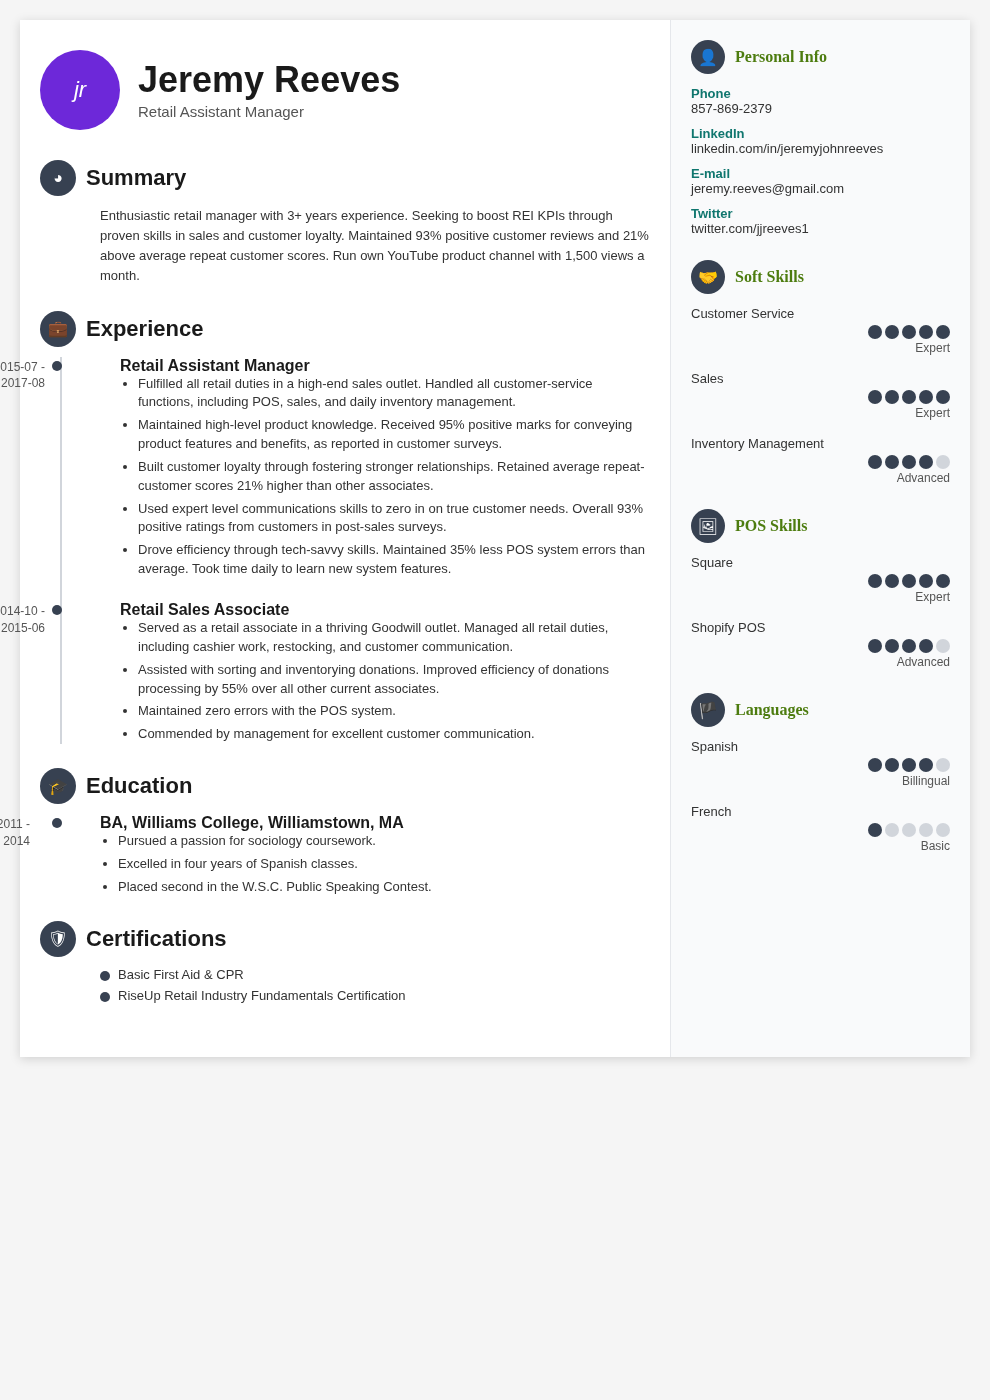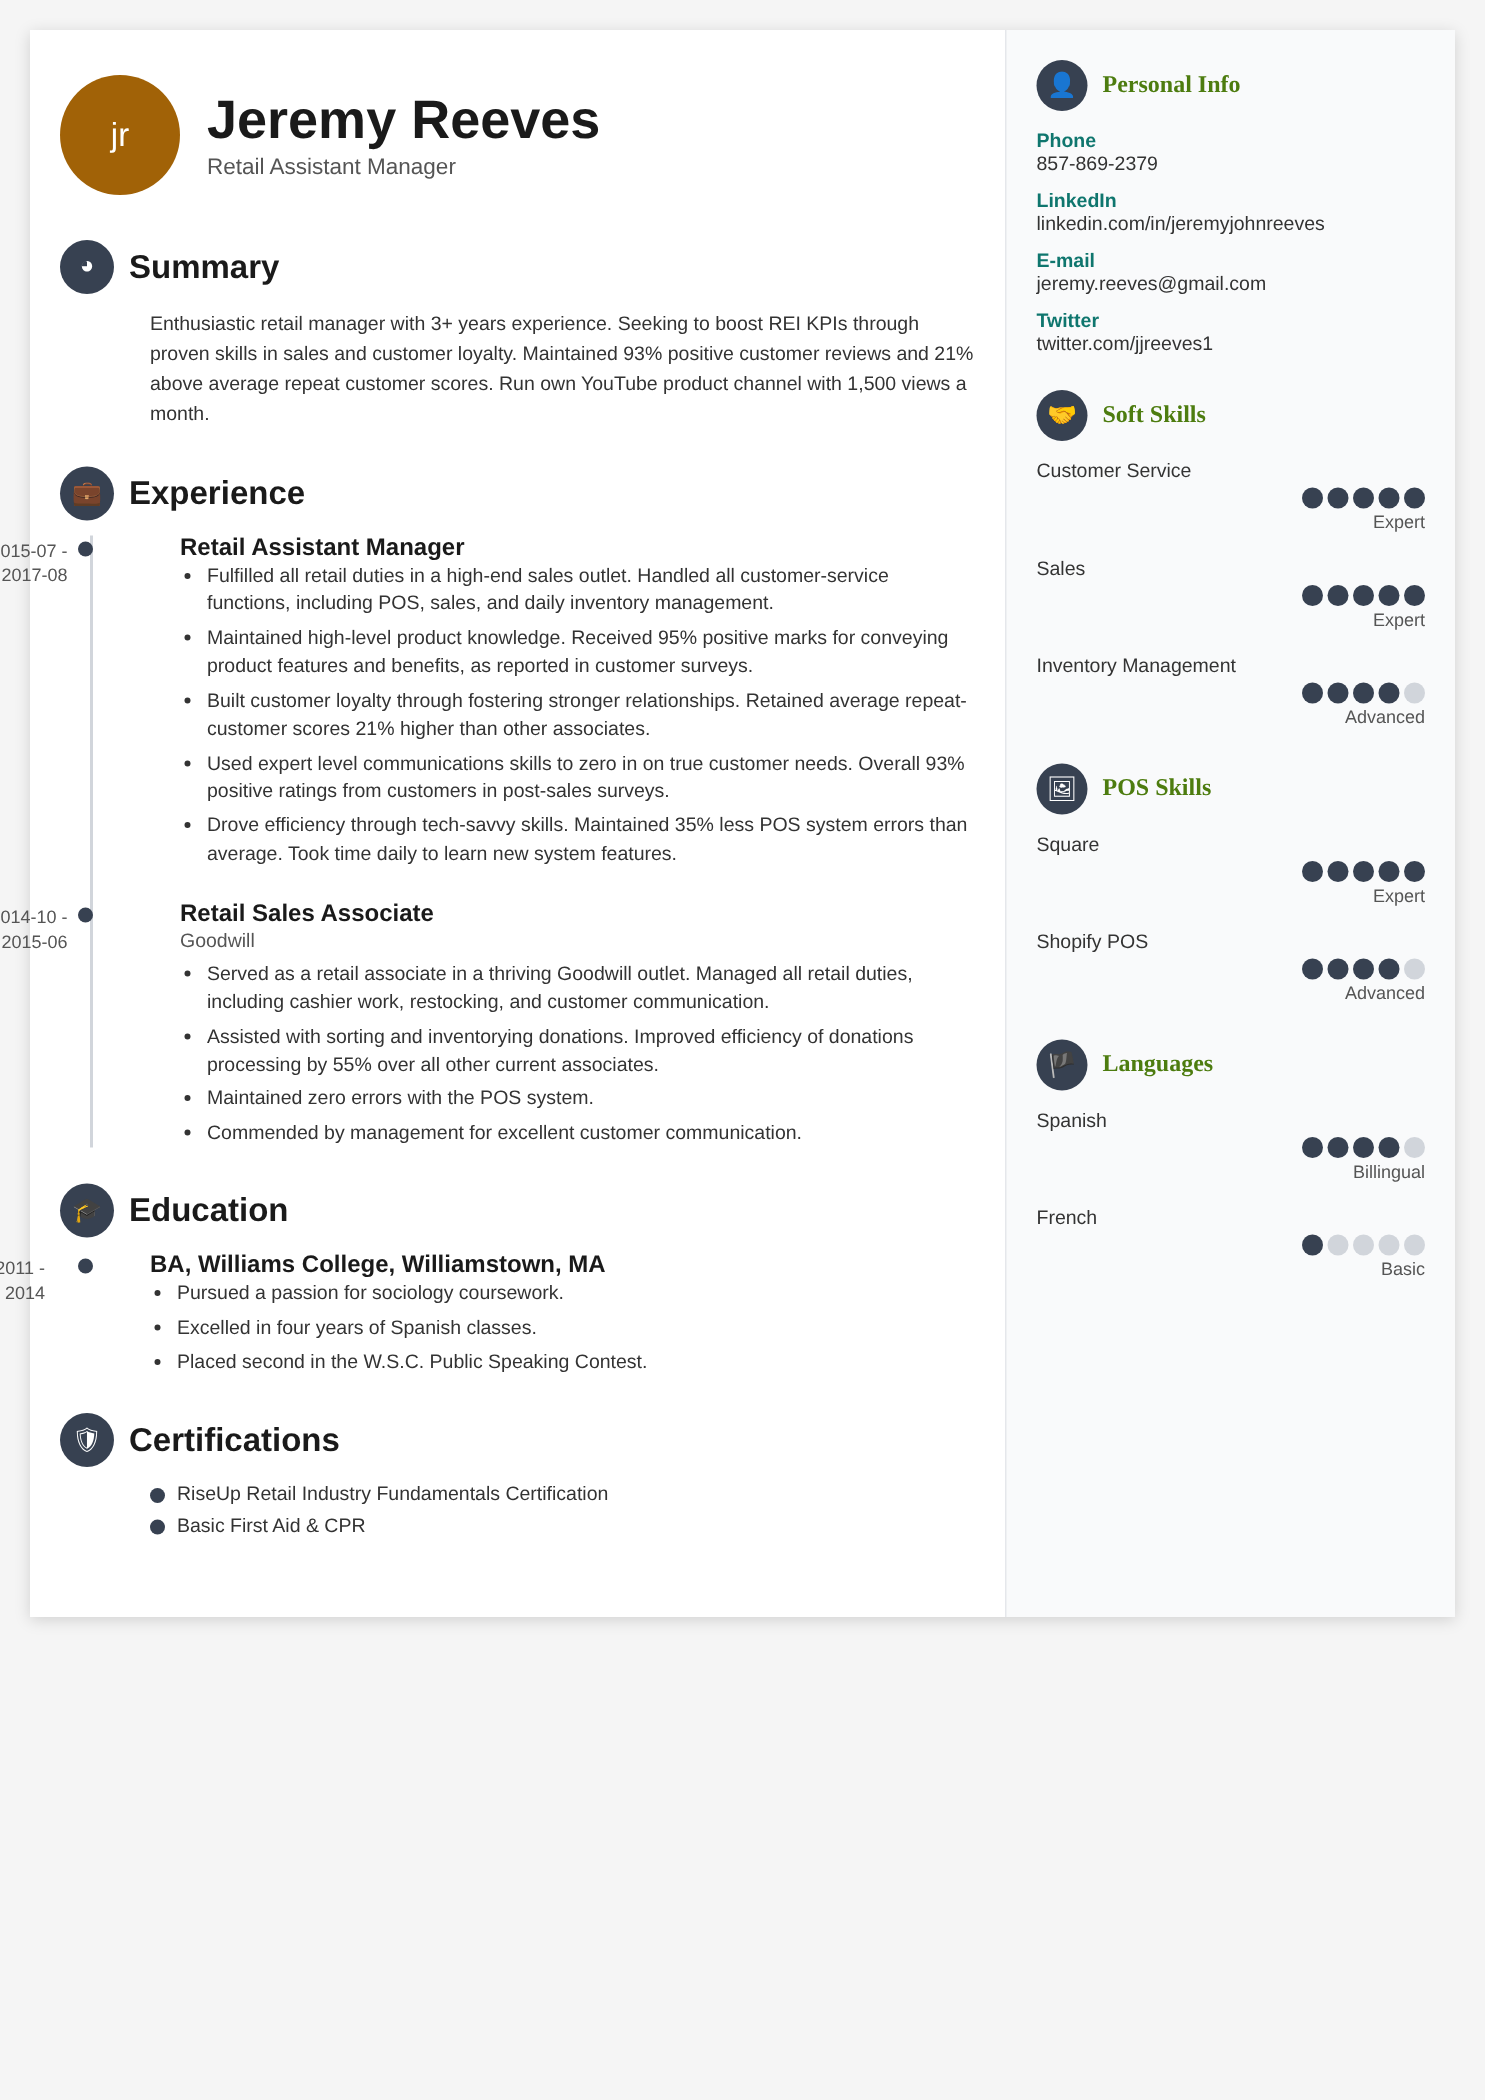--- a/index.html
+++ b/index.html
@@ -26,26 +26,27 @@
     .header {
       display: flex;
       align-items: center;
       gap: 18px;
       margin-bottom: 30px;
     }
     .avatar {
       width: 80px;
       height: 80px;
       border-radius: 50%;
-      background: #a16207;
+      background: #6d28d9;
       color: #fff;
       display: flex;
       align-items: center;
       justify-content: center;
       font-size: 22px;
+      font-style: italic;
       flex-shrink: 0;
     }
     .header-info h1 {
       font-size: 36px;
       font-weight: bold;
       color: #1a1a1a;
       line-height: 1.1;
     }
     .header-info .subtitle {
       font-size: 15px;
@@ -312,21 +313,20 @@
             <li>Used expert level communications skills to zero in on true customer needs. Overall 93% positive ratings from customers in post-sales surveys.</li>
             <li>Drove efficiency through tech-savvy skills. Maintained 35% less POS system errors than average. Took time daily to learn new system features.</li>
           </ul>
         </div>
 
         <div class="timeline-item" style="position:relative; padding-left: 20px; margin-bottom: 22px;">
           <div class="timeline-dot"></div>
           <div class="timeline-date" style="white-space: pre-line;">2014-10 -
 2015-06</div>
           <div class="job-title">Retail Sales Associate</div>
-          <div class="company">Goodwill</div>
           <ul class="bullets">
             <li>Served as a retail associate in a thriving Goodwill outlet. Managed all retail duties, including cashier work, restocking, and customer communication.</li>
             <li>Assisted with sorting and inventorying donations. Improved efficiency of donations processing by 55% over all other current associates.</li>
             <li>Maintained zero errors with the POS system.</li>
             <li>Commended by management for excellent customer communication.</li>
           </ul>
         </div>
       </div>
     </div>
 
@@ -349,25 +349,25 @@
     </div>
 
     <div class="section">
       <div class="section-header">
         <div class="section-icon">🛡</div>
         <span class="section-title">Certifications</span>
       </div>
       <div class="cert-list">
         <div class="cert-item">
           <div class="cert-dot"></div>
-          <span>RiseUp Retail Industry Fundamentals Certification</span>
+          <span>Basic First Aid &amp; CPR</span>
         </div>
         <div class="cert-item">
           <div class="cert-dot"></div>
-          <span>Basic First Aid &amp; CPR</span>
+          <span>RiseUp Retail Industry Fundamentals Certification</span>
         </div>
       </div>
     </div>
   </div>
 
   <div class="right-col">
 
     <div class="right-section">
       <div class="right-section-header">
         <div class="right-section-icon">👤</div>

